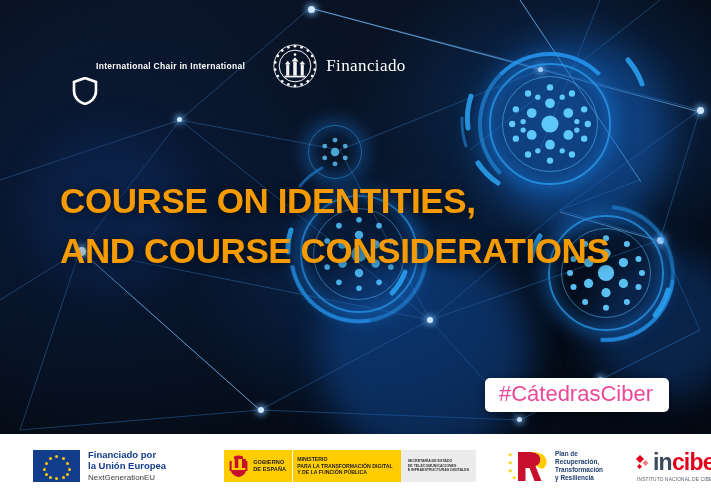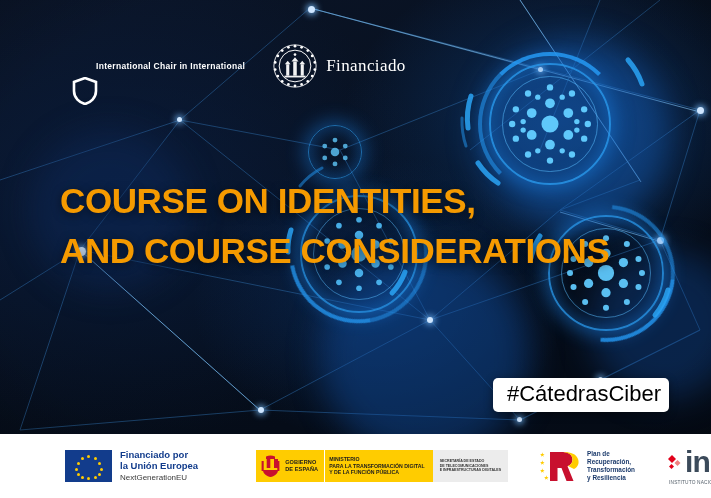--- a/index.html
+++ b/index.html
@@ -73,29 +73,29 @@
     color:#F59A00;font-weight:bold;font-size:35px;line-height:50px;
     letter-spacing:-.4px;
     text-shadow:0 2px 10px rgba(0,0,0,.55);
   }
   .title div{white-space:nowrap;}
 
   
   .hashtag{
     position:absolute;right:42px;top:378px;
     background:#ffffff;border-radius:5px;
-    padding:5px 8px 7px 14px;
-    color:#000000;font-size:22px;font-weight:normal;line-height:1;
+    padding:5px 16px 7px 14px;
+    color:#ec4899;font-size:22px;font-weight:normal;line-height:1;
     box-shadow:0 2px 9px rgba(0,0,0,.45);
   }
 
   
   .footer{
     position:absolute;left:0;bottom:0;width:711px;height:64px;background:#ffffff;
-    display:flex;align-items:center;padding-left:32px;
+    display:flex;align-items:center;
   }
   .f-item{display:flex;align-items:center;}
 
   
   .eu{margin-left:33px;display:flex;align-items:center;gap:8px;}
   .eu-flag{position:relative;width:47px;height:32px;background:#123C8C;flex:0 0 47px;}
   .eu-star{position:absolute;width:3px;height:3px;background:#FFCC00;border-radius:50%;}
   .eu-text{display:flex;flex-direction:column;line-height:1.18;}
   .eu-l1,.eu-l2{color:#123C8C;font-size:9.5px;font-weight:bold;white-space:nowrap;}
   .eu-l3{color:#3a3a3a;font-size:8px;margin-top:2px;white-space:nowrap;}
@@ -116,21 +116,21 @@
   
   .prtr{margin-left:30px;display:flex;align-items:center;gap:7px;}
   .prtr-logo{position:relative;width:42px;height:33px;flex:0 0 42px;}
   .prtr-txt{display:flex;flex-direction:column;line-height:1.25;}
   .prtr-txt span{font-size:6.4px;font-weight:bold;color:#1b3a6b;white-space:nowrap;}
 
   
   .incibe{margin-left:33px;display:flex;flex-direction:column;align-items:flex-start;}
   .incibe-row{display:flex;align-items:center;gap:4px;}
   .inc-mark{position:relative;width:13px;height:15px;flex:0 0 13px;}
-  .inc-word{font-size:30px;font-weight:bold;letter-spacing:-.8px;line-height:1;}
+  .inc-word{font-size:23px;font-weight:bold;letter-spacing:-.8px;line-height:1;}
   .inc-in{color:#3b4a5a;}
   .inc-cibe{color:#E2001A;}
   .inc-sub{font-size:4.8px;color:#55606b;letter-spacing:.15px;margin-top:3px;margin-left:1px;white-space:nowrap;}
 </style>
 </head>
 <body>
 
 <div class="poster">
 
   <div class="bg">

